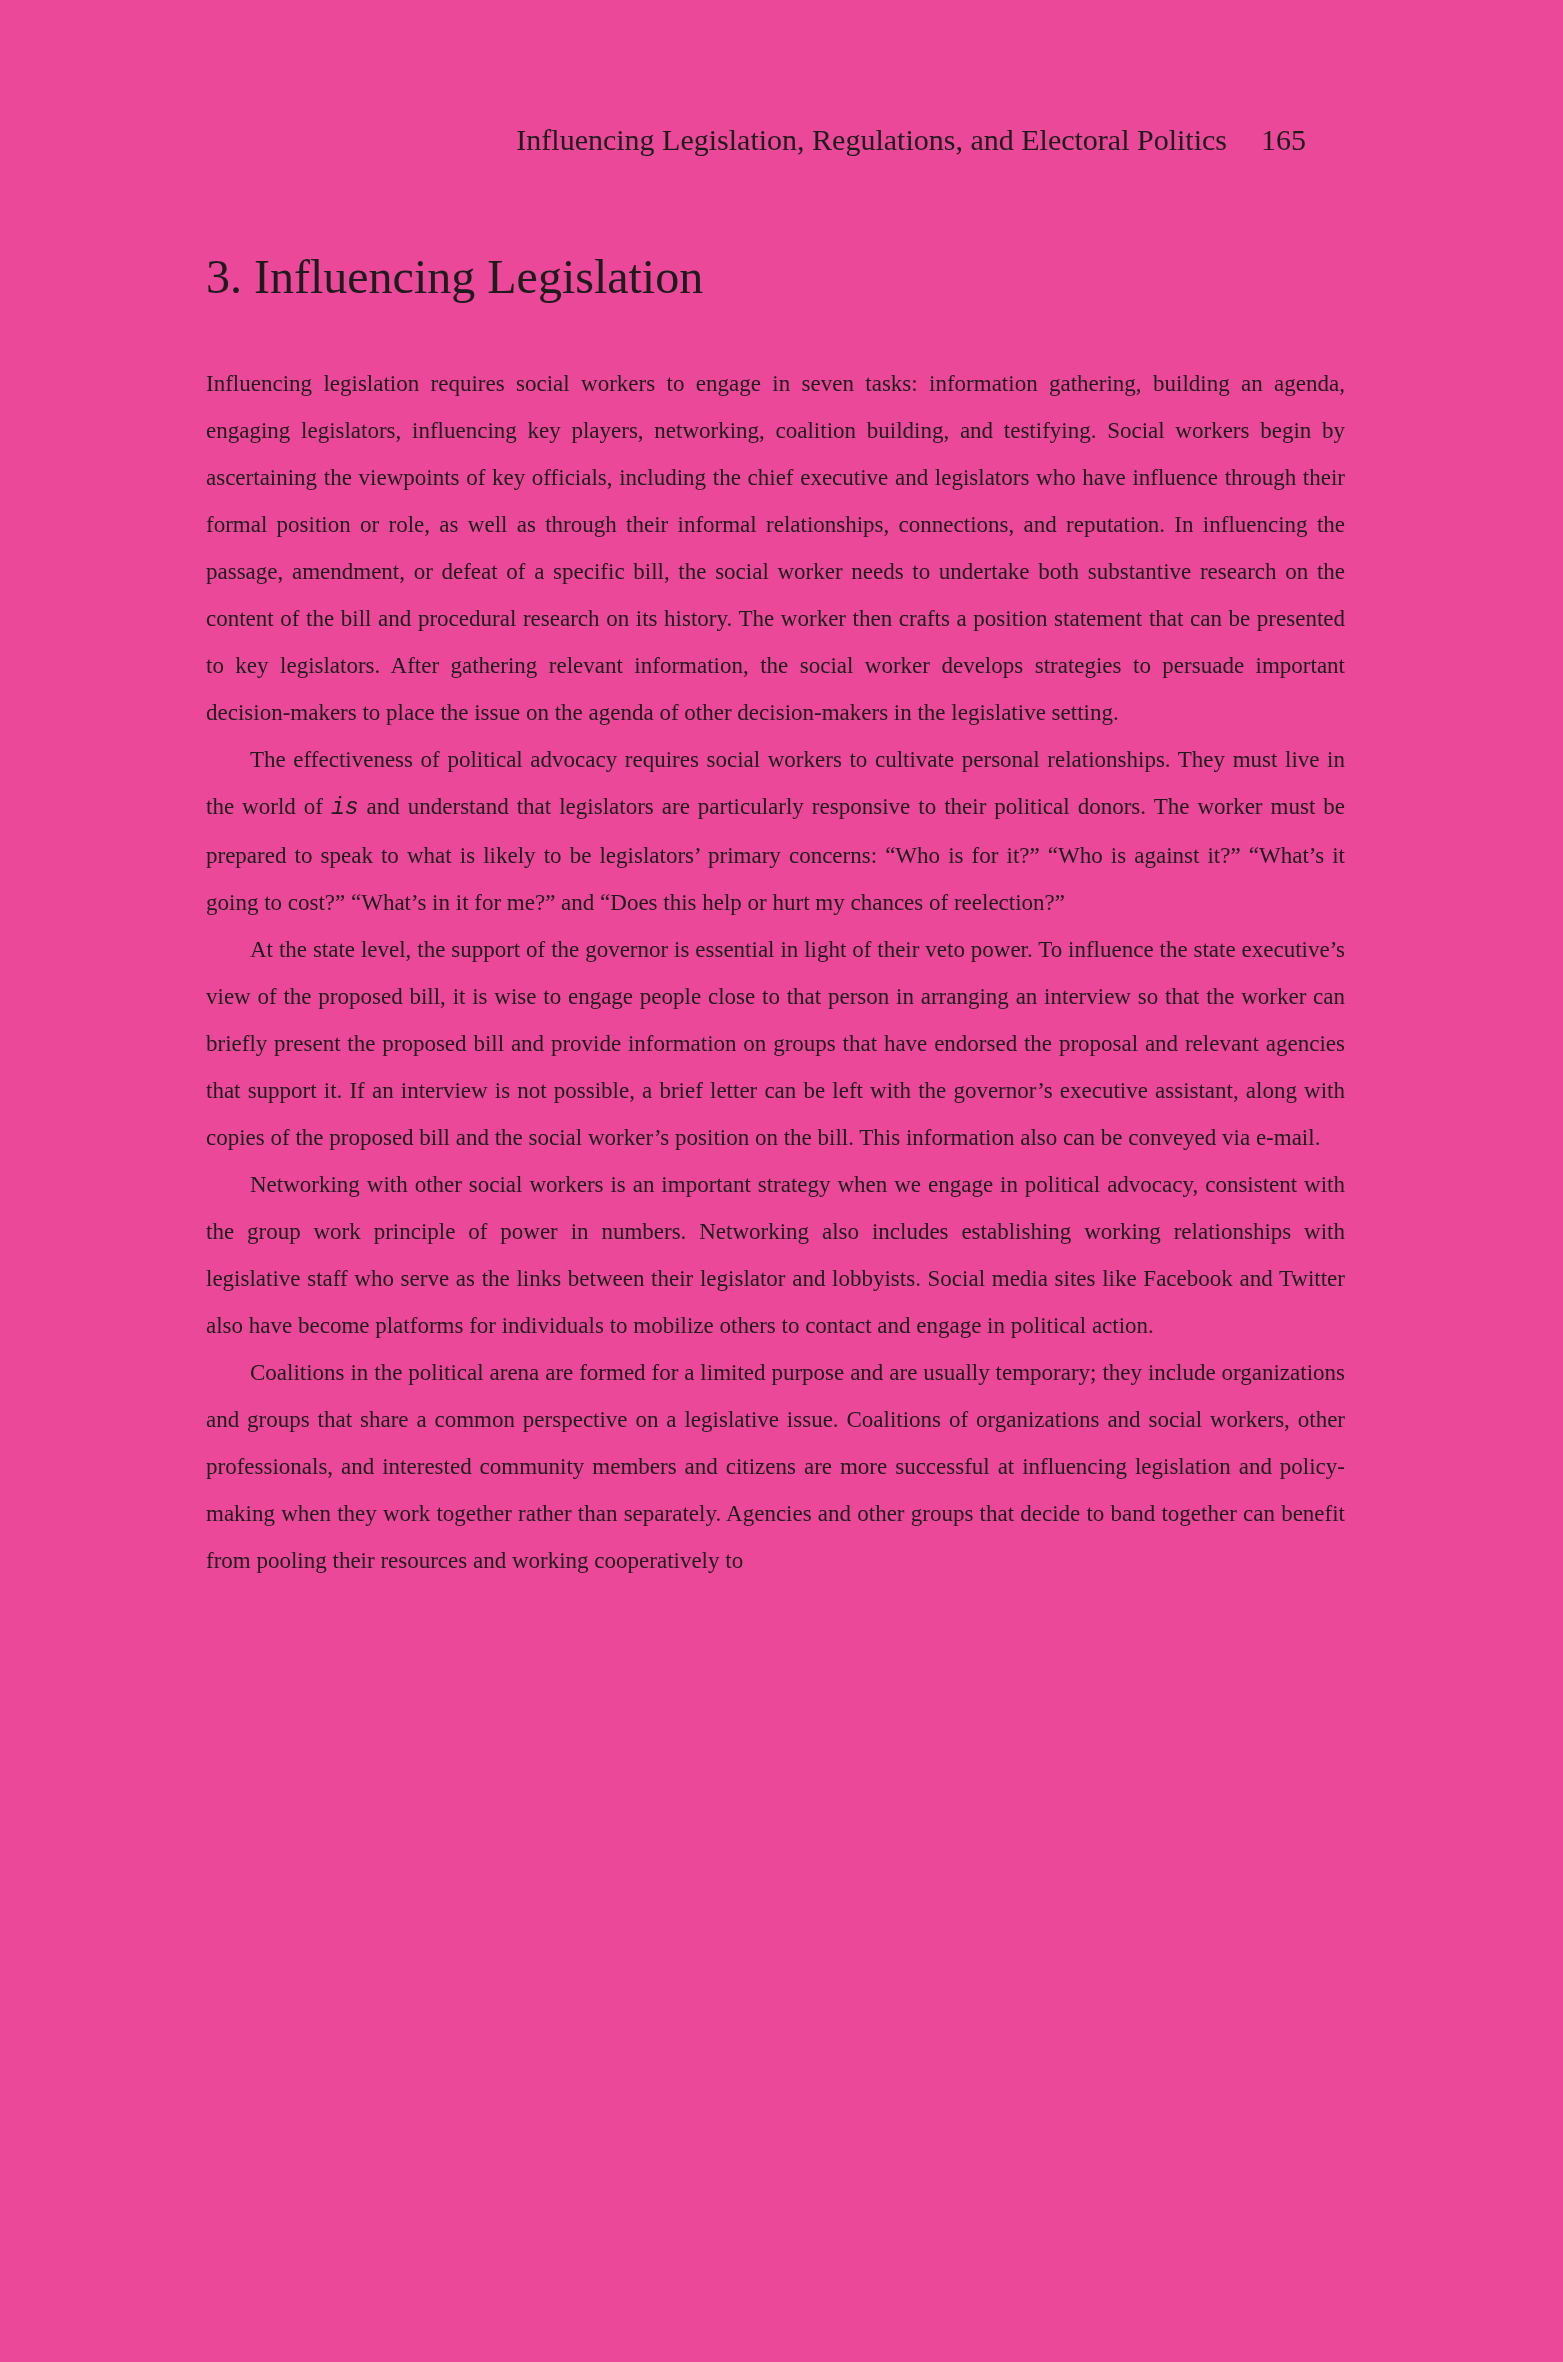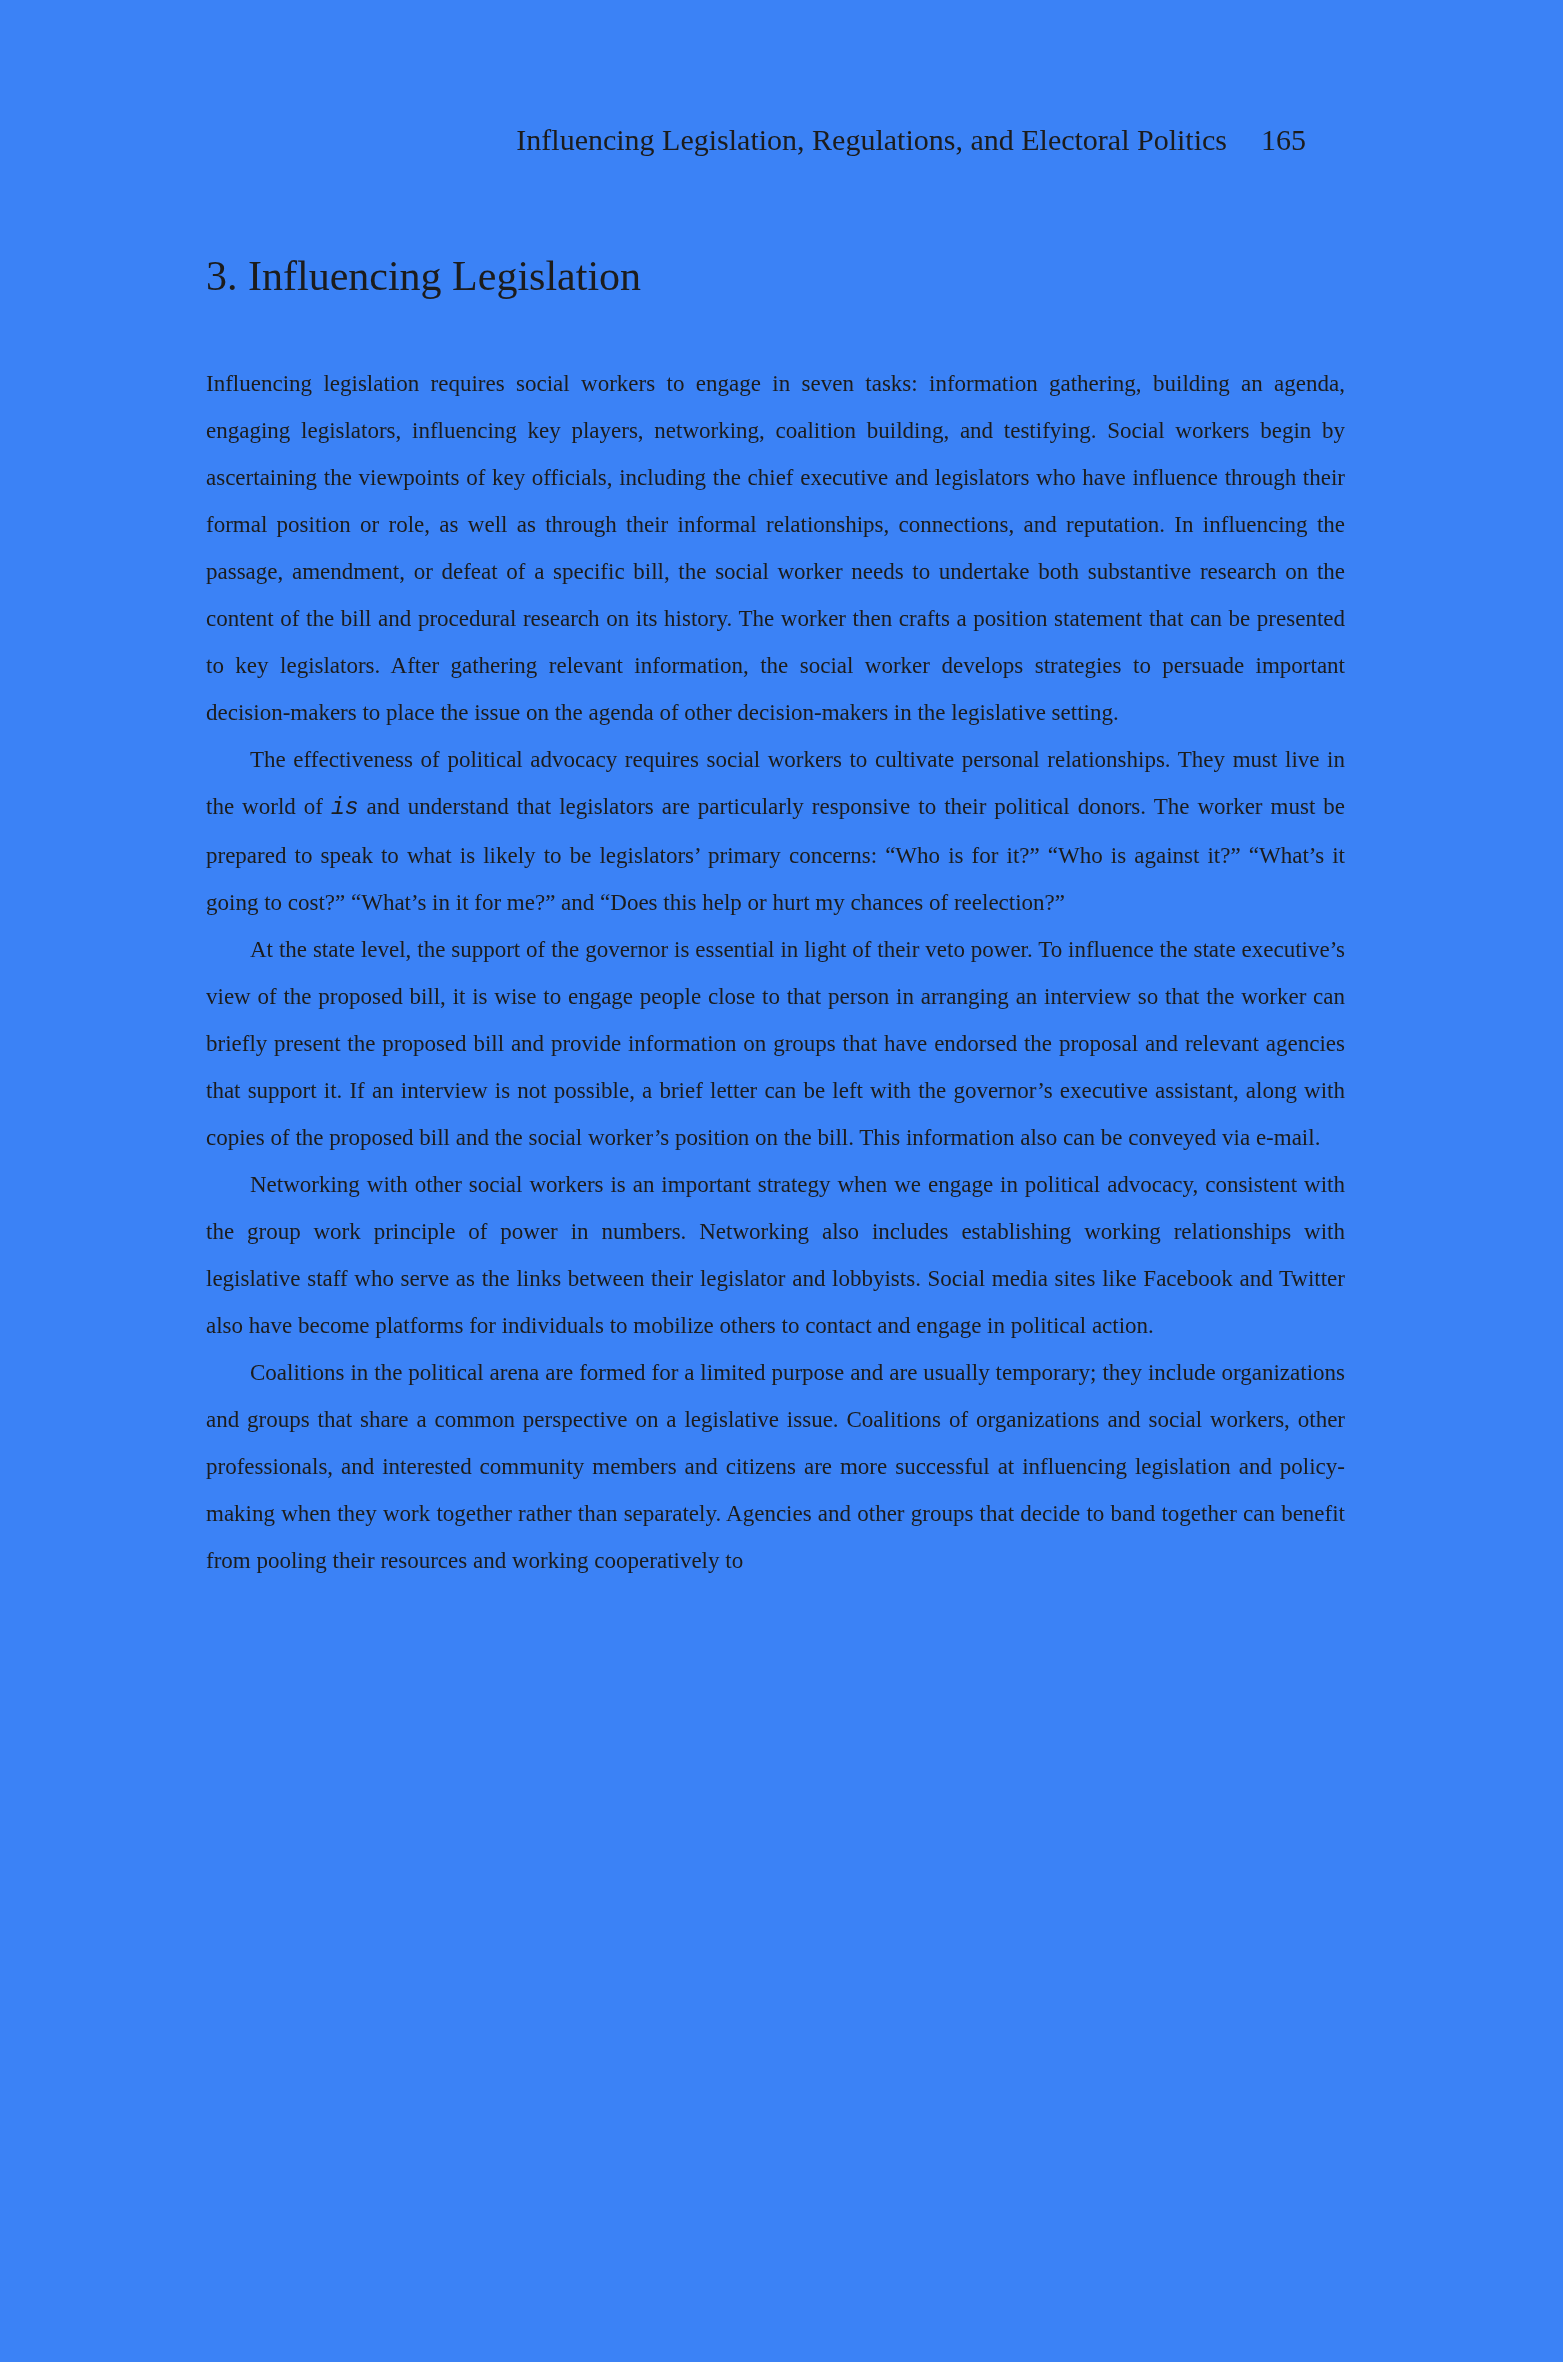--- a/index.html
+++ b/index.html
@@ -8,21 +8,21 @@
     width: 1563px;
     height: 2362px;
     position: relative;
     font-family: "Liberation Serif", "DejaVu Serif", serif;
     color: #1c1c1c;
     overflow: hidden;
   }
   .page {
     position: absolute;
     inset: 0;
-    background: #3b82f6;
+    background: #ec4899;
   }
   .running-header {
     position: absolute;
     top: 123px;
     left: 206px;
     width: 1100px;           
     text-align: right;
     font-size: 30px;
     line-height: 34px;
     white-space: nowrap;
@@ -32,21 +32,21 @@
     display: inline-block;
     margin-left: 34px;       
   }
   .content {
     position: absolute;
     left: 206px;
     top: 254px;
     width: 1139px;
   }
   .section-heading {
-    font-size: 42px;
+    font-size: 48px;
     font-weight: normal;
     line-height: 45px;
     margin: 0 0 61px 0;
     color: #1c1c1c;
   }
   .content p {
     font-size: 23px;
     line-height: 47px;
     text-align: justify;
     margin: 0;

